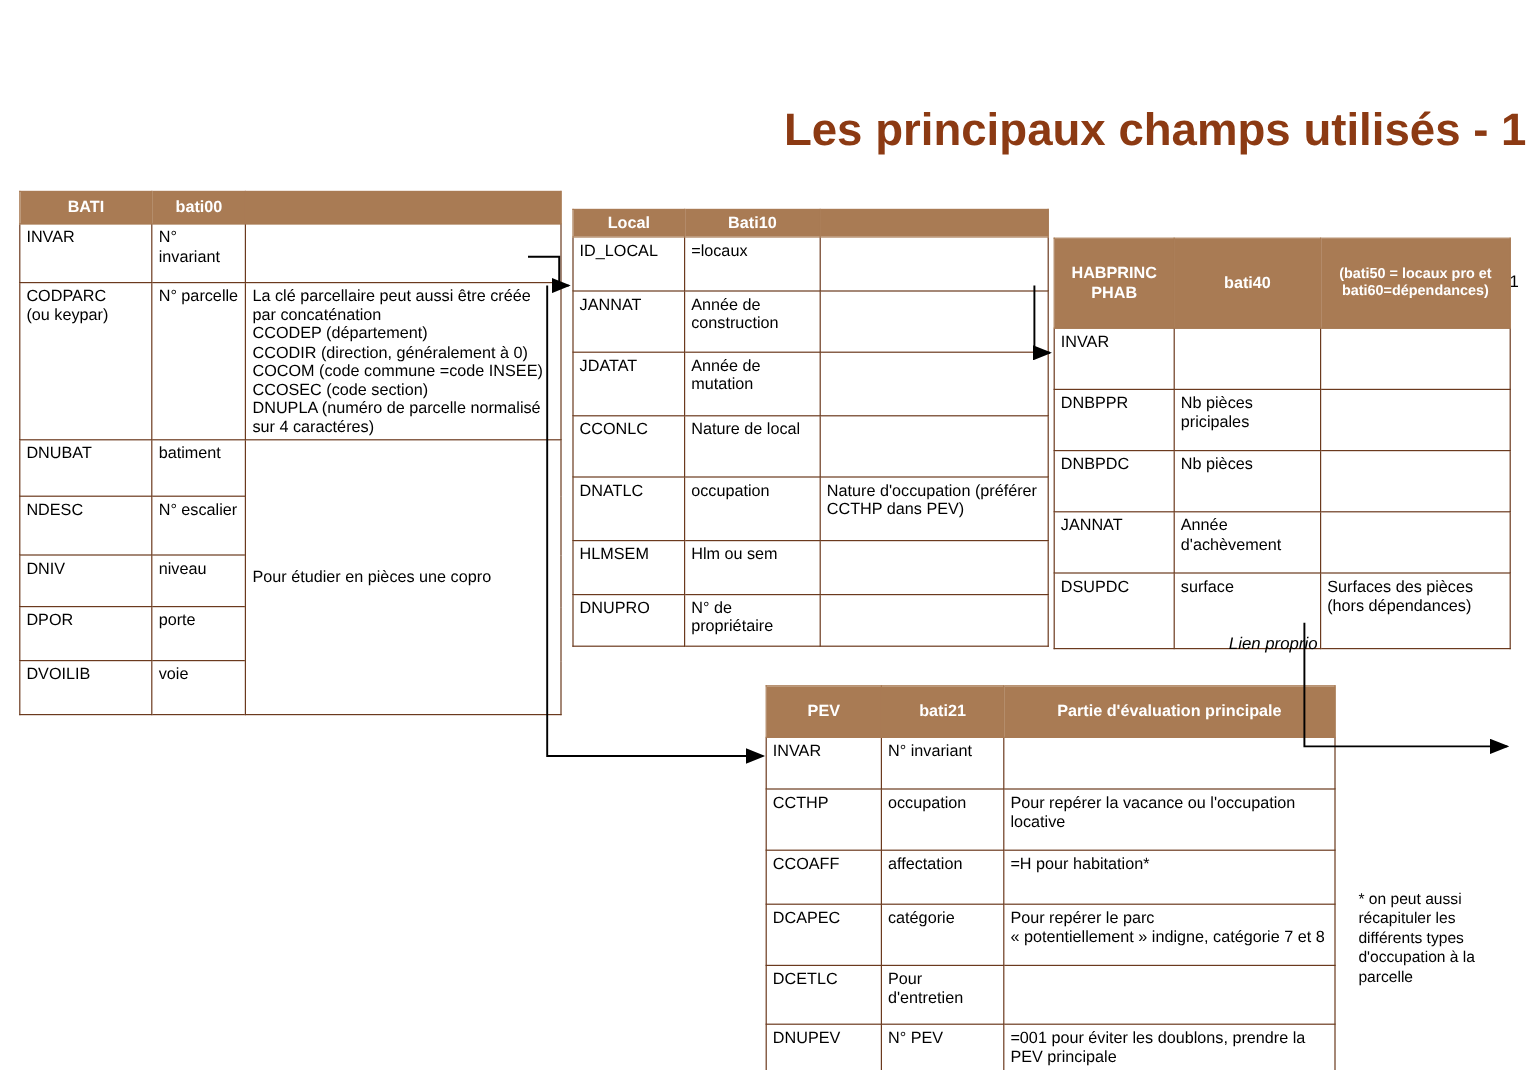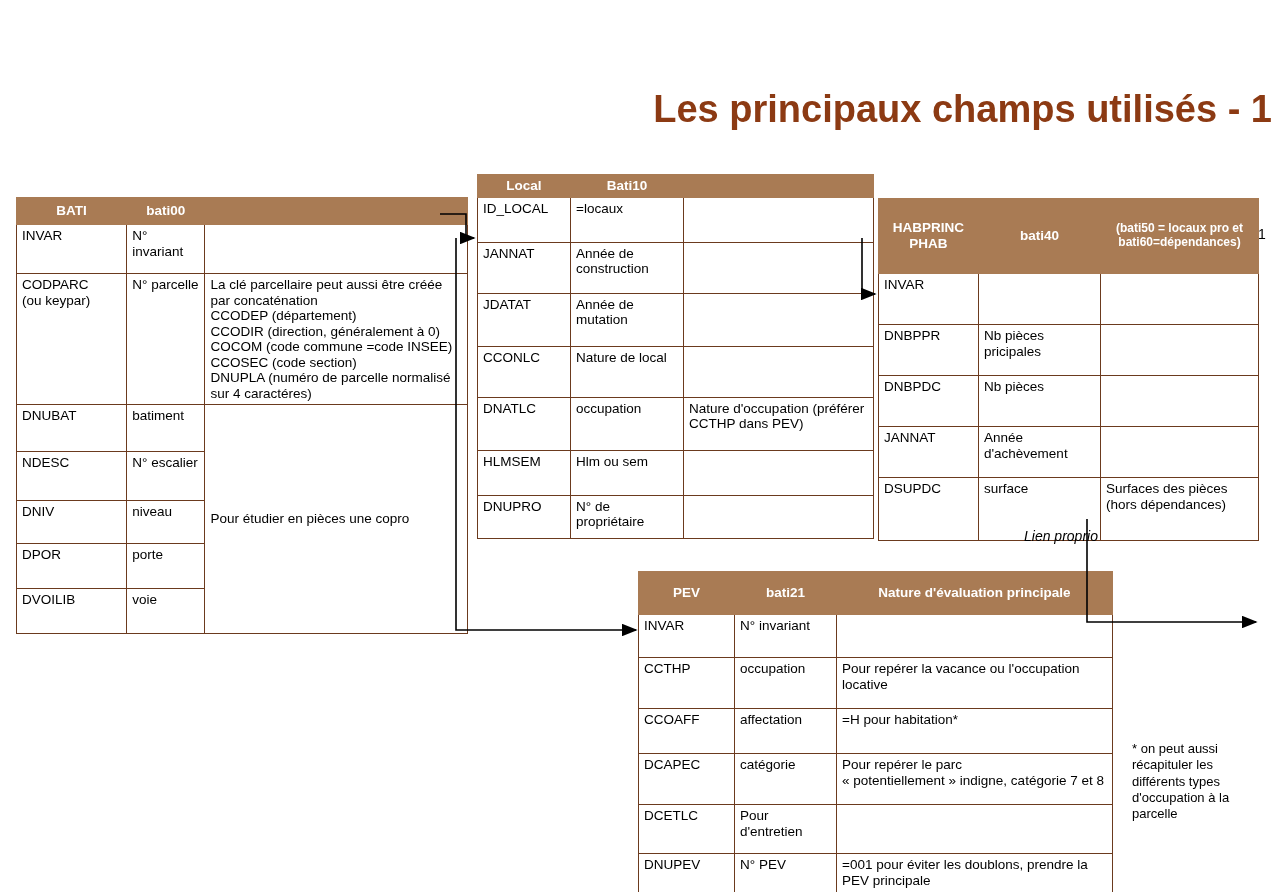--- a/index.html
+++ b/index.html
@@ -53,21 +53,21 @@
   }
   table.tbl td.blank {
     border: 1px solid #6b3a1e;
   }
   .small {
     font-size: 10.5px;
     line-height: 1.18;
   }
 
   
-  #bati { left: 16px; top: 159px; width: 452px; margin-top: 38px; }
+  #bati { left: 16px; top: 159px; width: 452px; }
   #bati td { height: 20px; }
 
   
   #local { left: 477px; top: 174px; width: 396px; }
 
   
   #habprinc { left: 878px; top: 198px; width: 380px; }
 
   
   #pev { left: 638px; top: 571px; width: 474px; }
@@ -256,21 +256,21 @@
 <table class="tbl" id="pev">
   <colgroup>
       <col style="width:96px">
       <col style="width:102px">
       <col style="width:276px">
     </colgroup>
   <tbody>
     <tr>
       <td class="hdr" style="height:36px">PEV</td>
       <td class="hdr">bati21</td>
-      <td class="hdr">Nature d'évaluation principale</td>
+      <td class="hdr">Partie d'évaluation principale</td>
     </tr>
     <tr>
       <td style="height:36px">INVAR</td>
       <td>N° invariant</td>
       <td class="blank"></td>
     </tr>
     <tr>
       <td style="height:44px">CCTHP</td>
       <td>occupation</td>
       <td>Pour repérer la vacance ou l'occupation locative</td>

